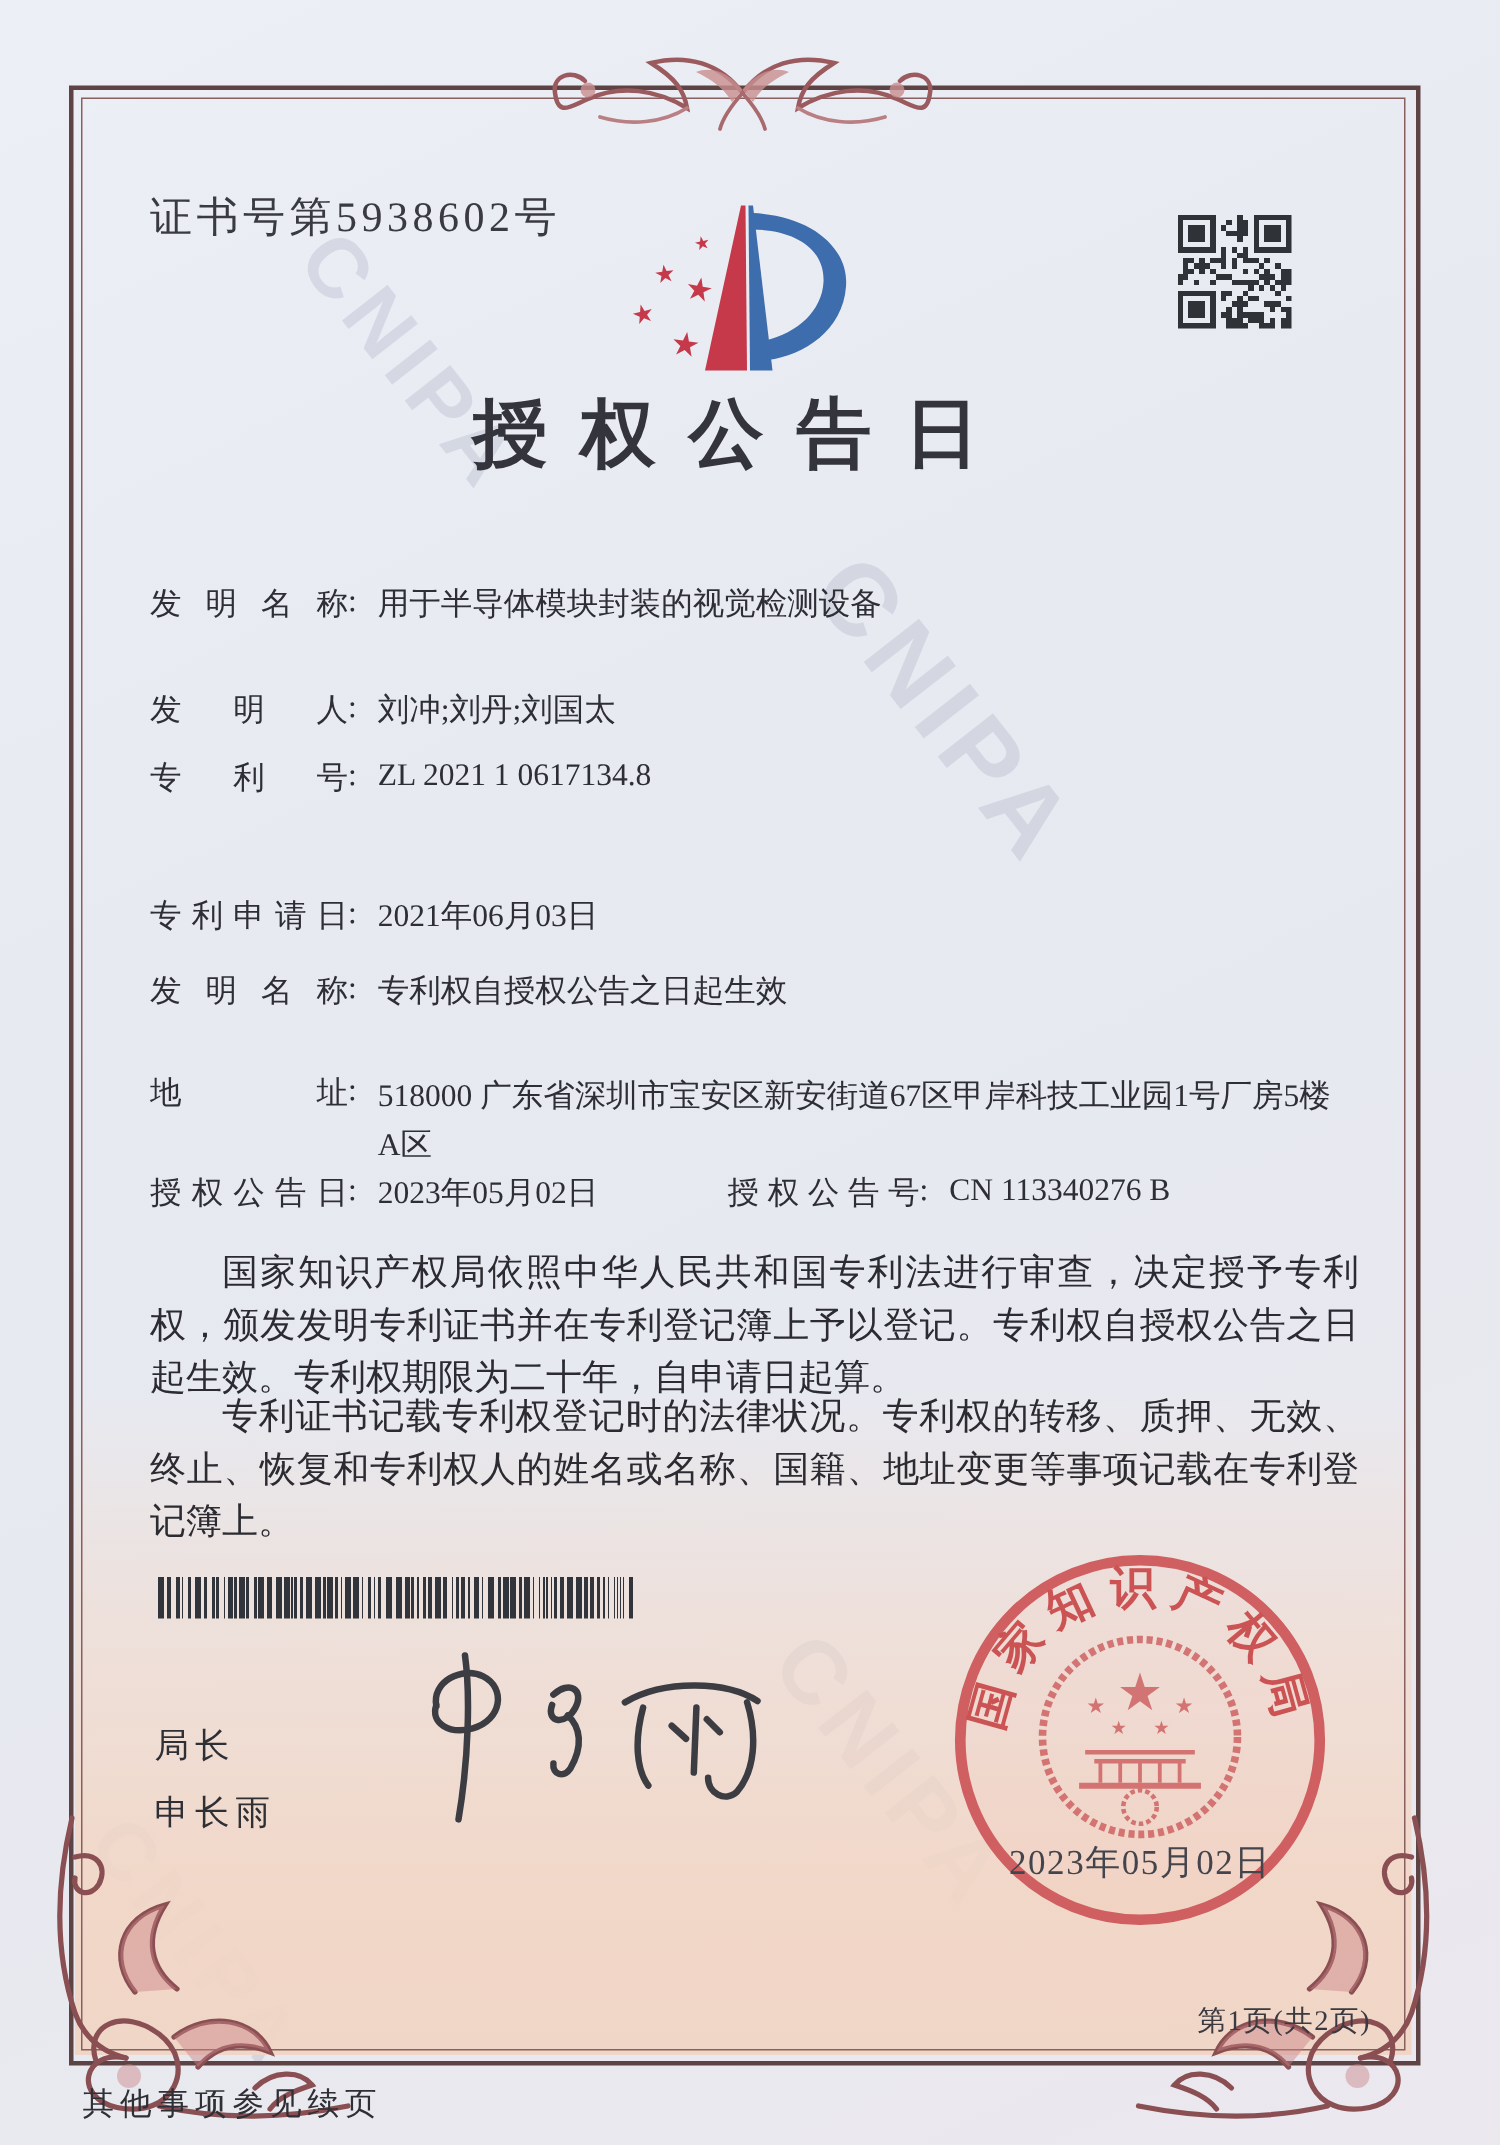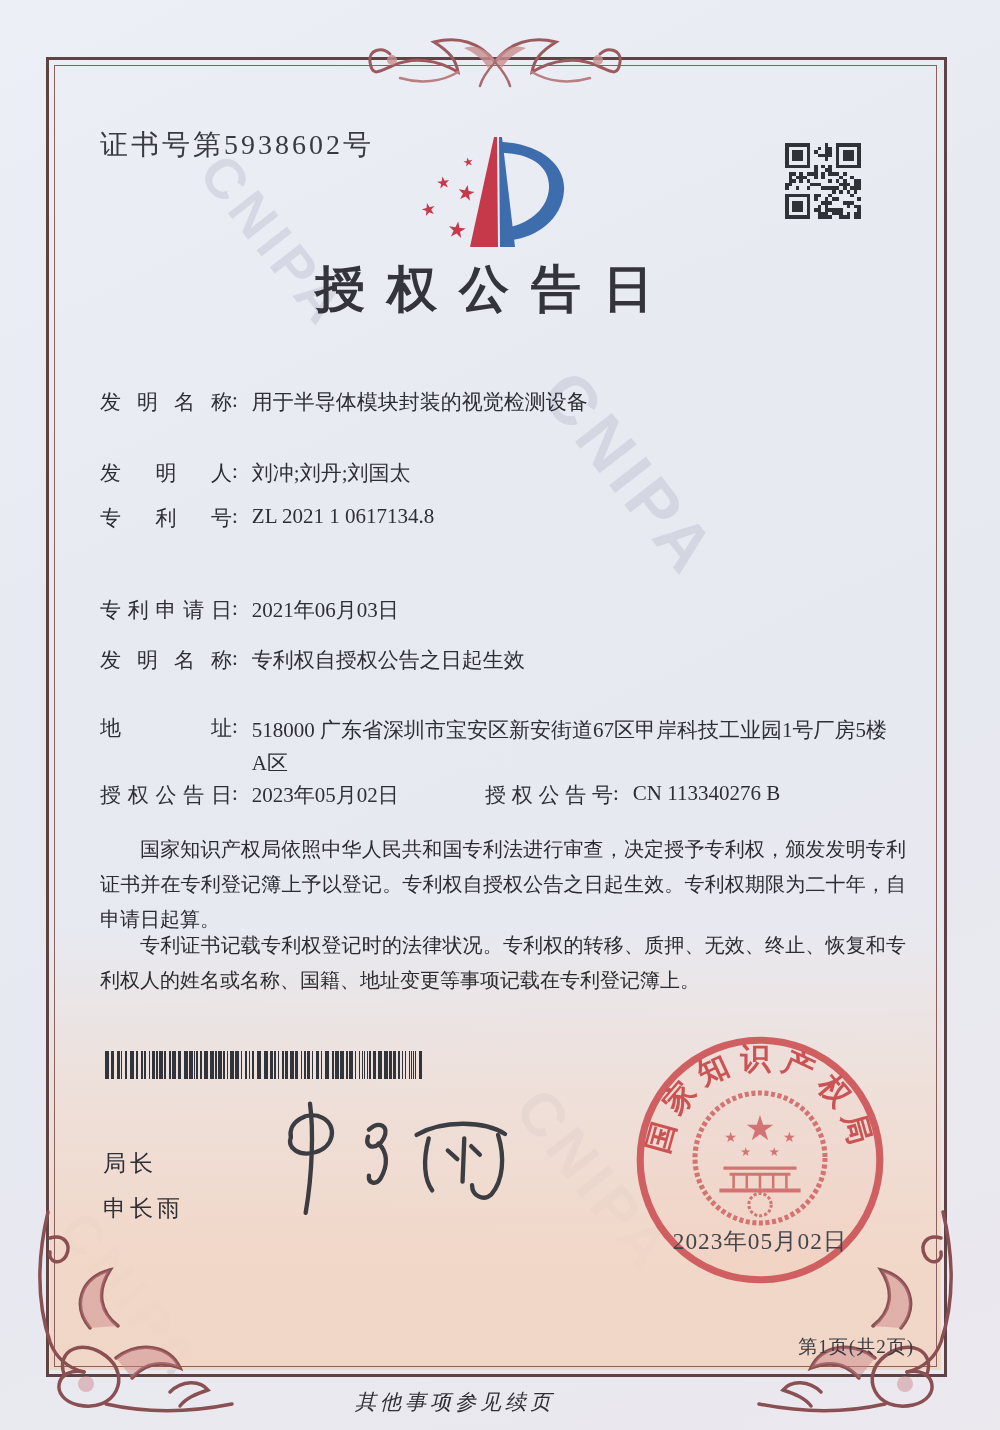--- a/index.html
+++ b/index.html
@@ -20,25 +20,25 @@
   
   .cert-no{left:100px;top:126px;font-size:28px;letter-spacing:3px;color:#3a3a42;}
   .title{left:46px;top:256px;width:898px;text-align:center;font-size:50px;font-weight:bold;
     letter-spacing:22px;color:#34343c;}
   .row{left:100px;font-size:21px;color:#2e2e35;white-space:nowrap;}
   .flabel{display:inline-block;width:132px;text-align:justify;text-align-last:justify;vertical-align:top;}
   .fvalue{margin-left:14px;vertical-align:top;}
   .addr .fvalue{display:inline-block;width:645px;white-space:normal;line-height:33px;}
   .grant2{position:absolute;left:385px;top:0;}
   .grant2 .flabel{width:128px;}
-  .para{left:100px;width:806px;font-size:20px;line-height:35px;text-align:justify;
+  .para{left:100px;width:806px;font-size:24px;line-height:35px;text-align:justify;
     text-indent:2em;color:#2b2b31;}
   .officer{left:103px;font-size:23px;letter-spacing:4px;color:#2f2f36;font-family:Liberation Serif, serif;}
   .footer-page{left:16px;top:1334px;width:898px;text-align:right;font-size:19px;color:#3a3a40;letter-spacing:1px;}
-  .footer-note{left:55px;top:1388px;width:800px;text-align:center;font-size:21px;letter-spacing:4px;color:#2f2f36;font-style:italic;}
+  .footer-note{left:55px;top:1388px;width:800px;text-align:left;font-size:21px;letter-spacing:4px;color:#2f2f36;}
 </style>
 </head>
 <body>
 
 <span class="abs wm" style="left:238px;top:142px;font-size:56px;">CNIPA</span>
 <span class="abs wm" style="left:588px;top:356px;font-size:68px;">CNIPA</span>
 <span class="abs wm" style="left:556px;top:1076px;font-size:60px;">CNIPA</span>
 <span class="abs wm" style="left:96px;top:1200px;font-size:54px;">CNIPA</span>
 
 <div class="abs pink-wash"></div>

